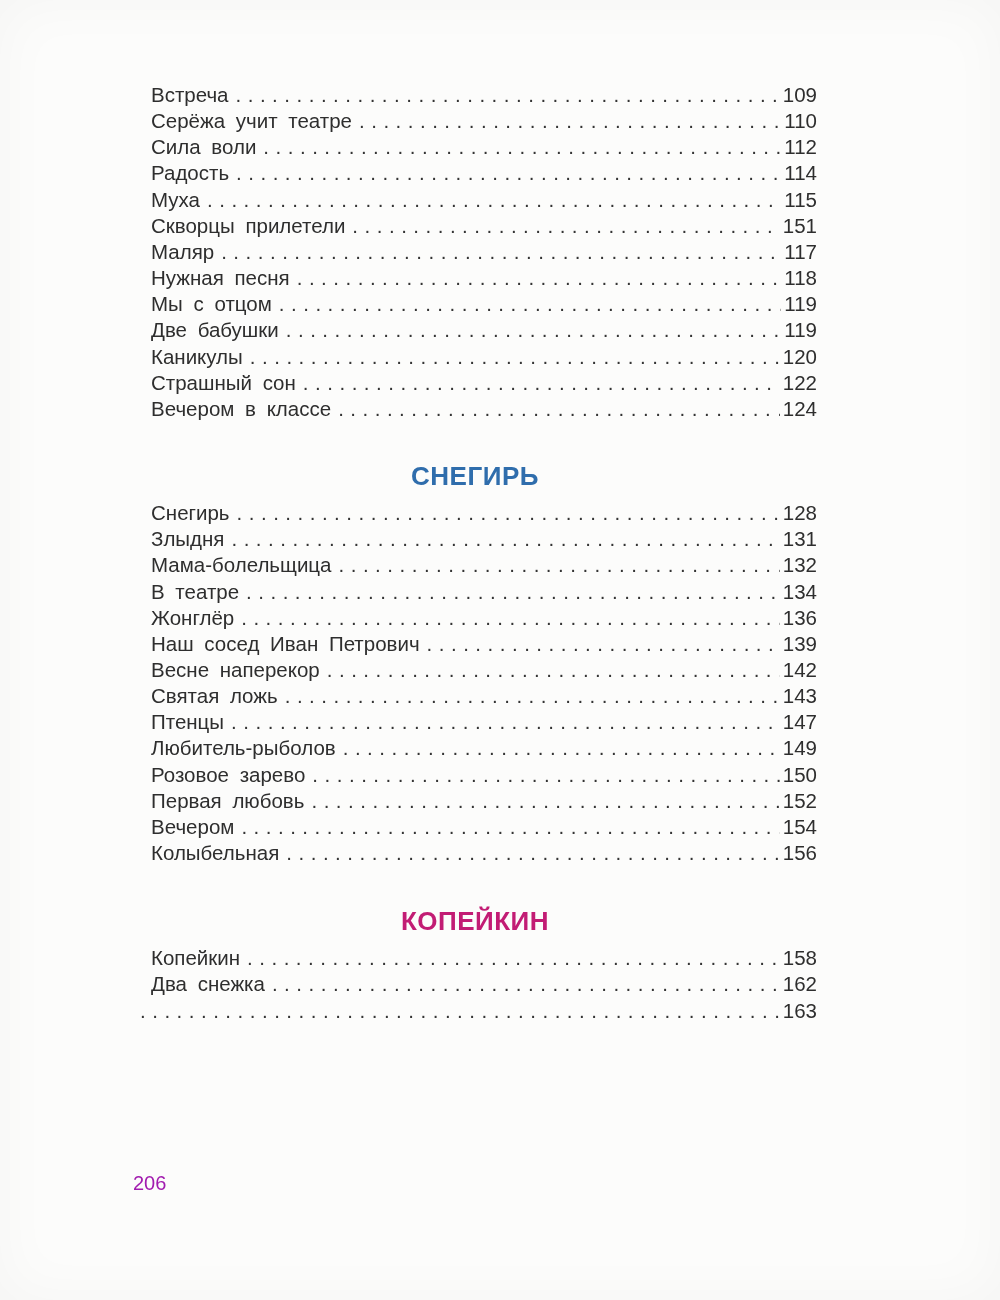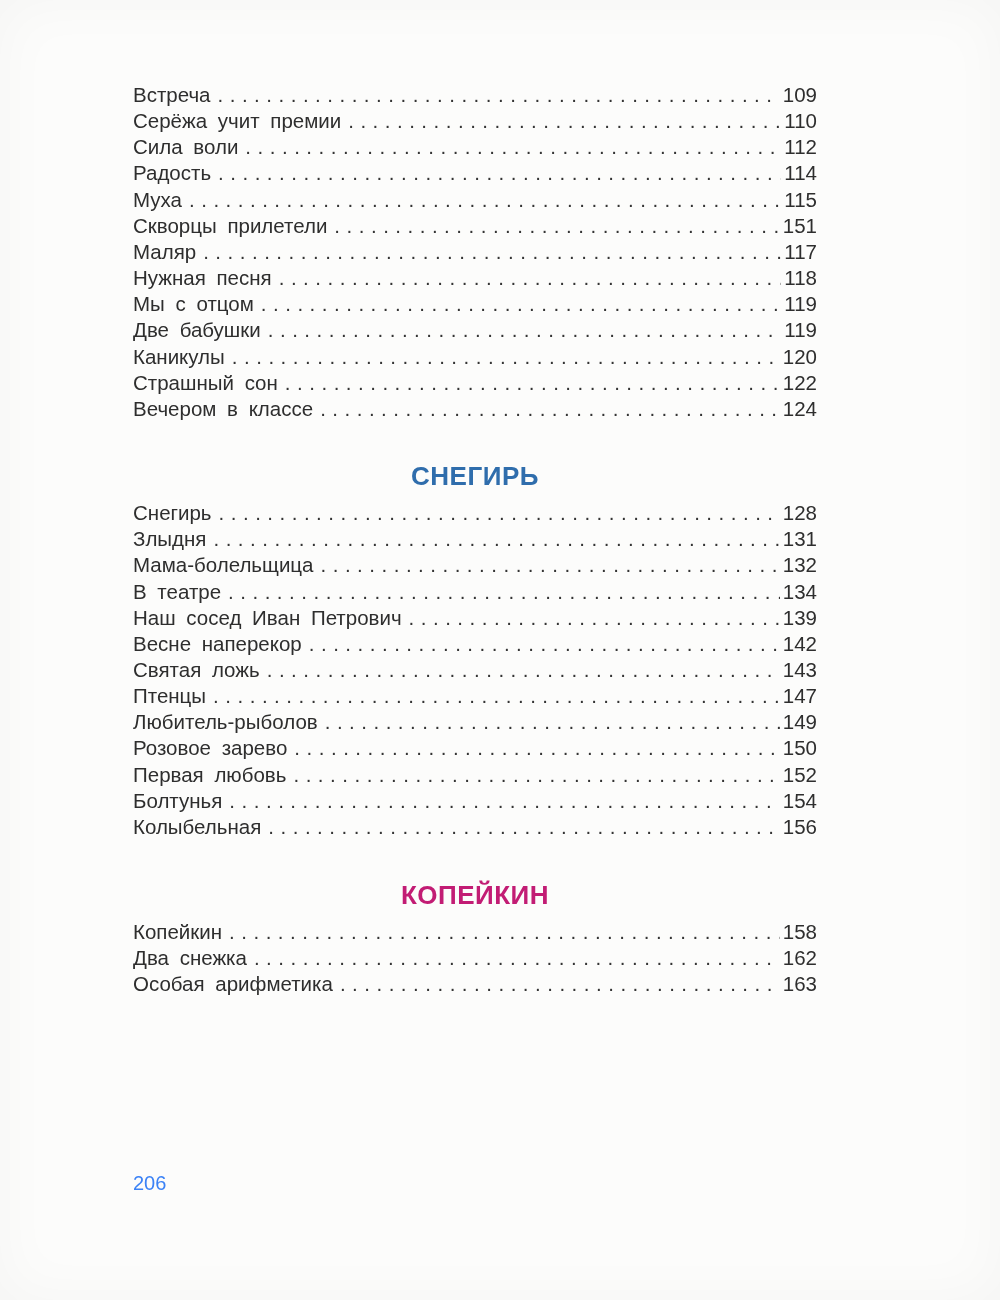--- a/index.html
+++ b/index.html
@@ -41,20 +41,21 @@
   .entry {
     display: flex;
     align-items: baseline;
     font-size: 20.5px;
     line-height: 26.15px;
     white-space: nowrap;
   }
   .entry-title {
     flex: 0 0 auto;
     word-spacing: 5px;
+    margin-left: 18px;
   }
   .leader {
     flex: 1 1 auto;
     overflow: hidden;
     margin: 0 3px 0 7px;
     min-width: 10px;
   }
   .leader::after {
     content: "........................................................................................................................";
     letter-spacing: 6.5px;
@@ -62,39 +63,39 @@
   }
   .entry-page {
     flex: 0 0 auto;
     text-align: center;
   }
   .footer-pagenum {
     position: absolute;
     left: 133px;
     top: 1172px;
     font-size: 20px;
-    color: #3b82f6;
+    color: #a21caf;
   }
 </style>
 </head>
 <body>
 
 <div class="page">
   <main class="toc">
   <section class="toc-section">
 
     <ul class="entries">
   <li class="entry">
     <span class="entry-title">Встреча</span>
     <span class="leader"></span>
     <span class="entry-page">109</span>
   </li>
 
   <li class="entry">
-    <span class="entry-title">Серёжа учит премии</span>
+    <span class="entry-title">Серёжа учит театре</span>
     <span class="leader"></span>
     <span class="entry-page">110</span>
   </li>
 
   <li class="entry">
     <span class="entry-title">Сила воли</span>
     <span class="leader"></span>
     <span class="entry-page">112</span>
   </li>
 
@@ -182,20 +183,25 @@
     <span class="leader"></span>
     <span class="entry-page">132</span>
   </li>
 
   <li class="entry">
     <span class="entry-title">В театре</span>
     <span class="leader"></span>
     <span class="entry-page">134</span>
   </li>
 
+  <li class="entry">
+    <span class="entry-title">Жонглёр</span>
+    <span class="leader"></span>
+    <span class="entry-page">136</span>
+  </li>
 
   <li class="entry">
     <span class="entry-title">Наш сосед Иван Петрович</span>
     <span class="leader"></span>
     <span class="entry-page">139</span>
   </li>
 
   <li class="entry">
     <span class="entry-title">Весне наперекор</span>
     <span class="leader"></span>
@@ -227,21 +233,21 @@
     <span class="entry-page">150</span>
   </li>
 
   <li class="entry">
     <span class="entry-title">Первая любовь</span>
     <span class="leader"></span>
     <span class="entry-page">152</span>
   </li>
 
   <li class="entry">
-    <span class="entry-title">Болтунья</span>
+    <span class="entry-title">Вечером</span>
     <span class="leader"></span>
     <span class="entry-page">154</span>
   </li>
 
   <li class="entry">
     <span class="entry-title">Колыбельная</span>
     <span class="leader"></span>
     <span class="entry-page">156</span>
   </li>
 </ul>
@@ -257,21 +263,20 @@
   </li>
 
 
   <li class="entry">
     <span class="entry-title">Два снежка</span>
     <span class="leader"></span>
     <span class="entry-page">162</span>
   </li>
 
   <li class="entry">
-    <span class="entry-title">Особая арифметика</span>
     <span class="leader"></span>
     <span class="entry-page">163</span>
   </li>
 </ul>
   </section>
 </main>
   <span class="footer-pagenum">206</span>
 </div>
 
 </body></html>

